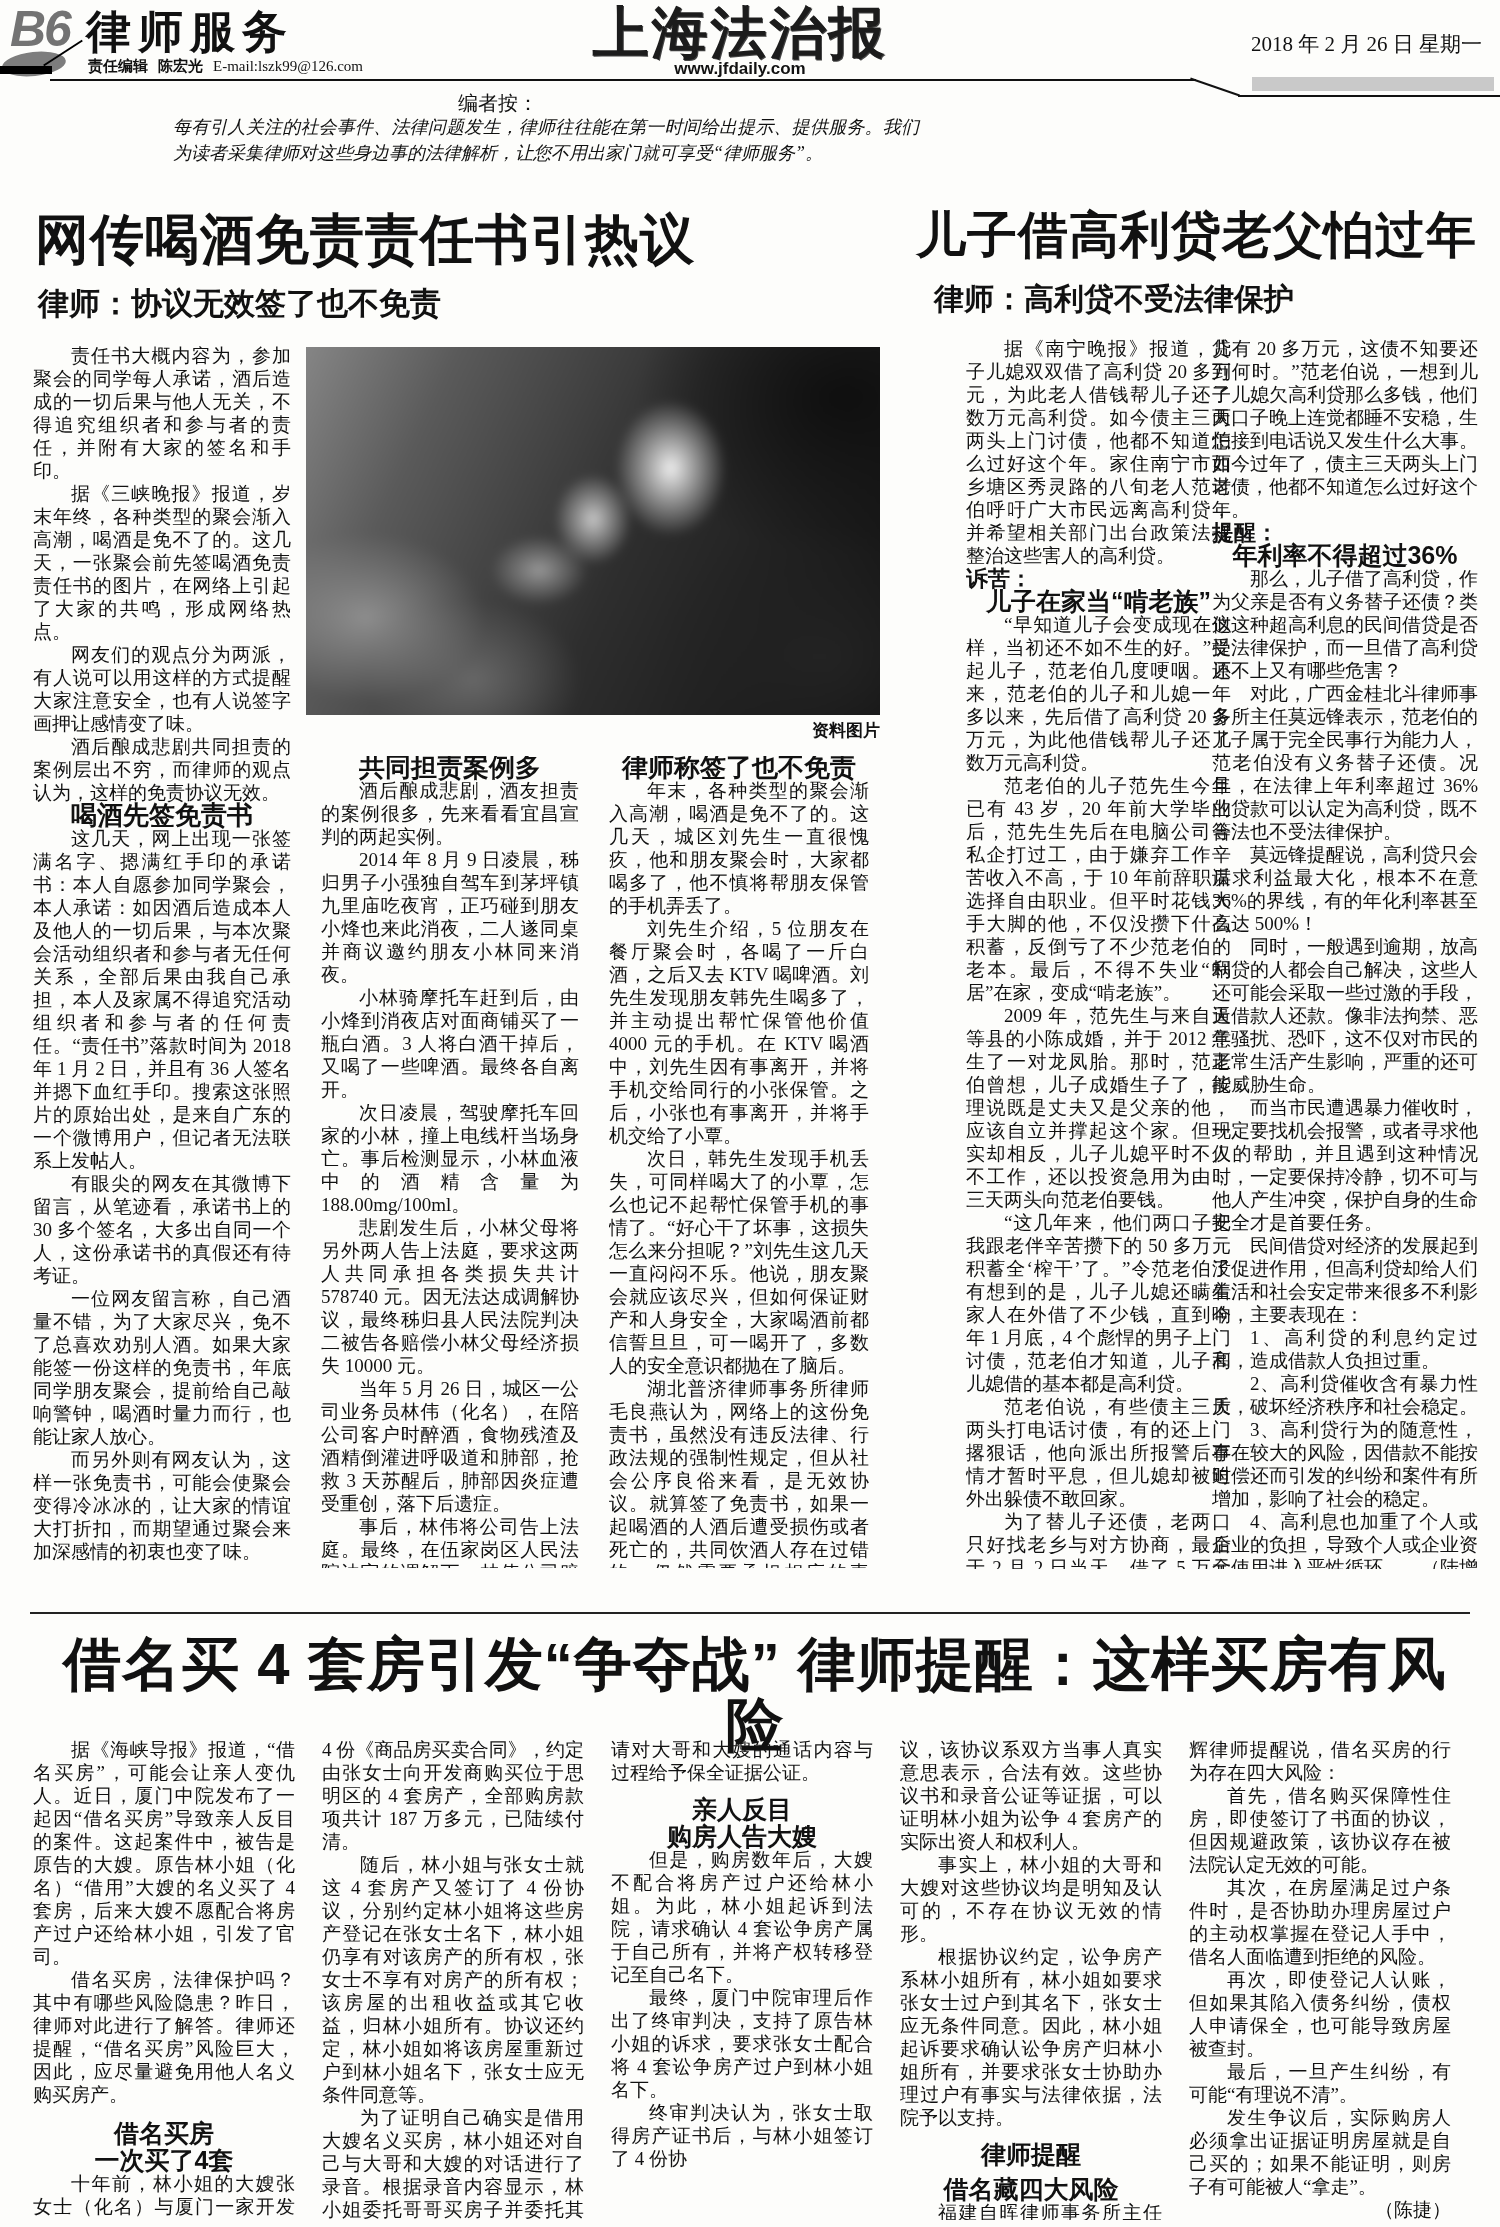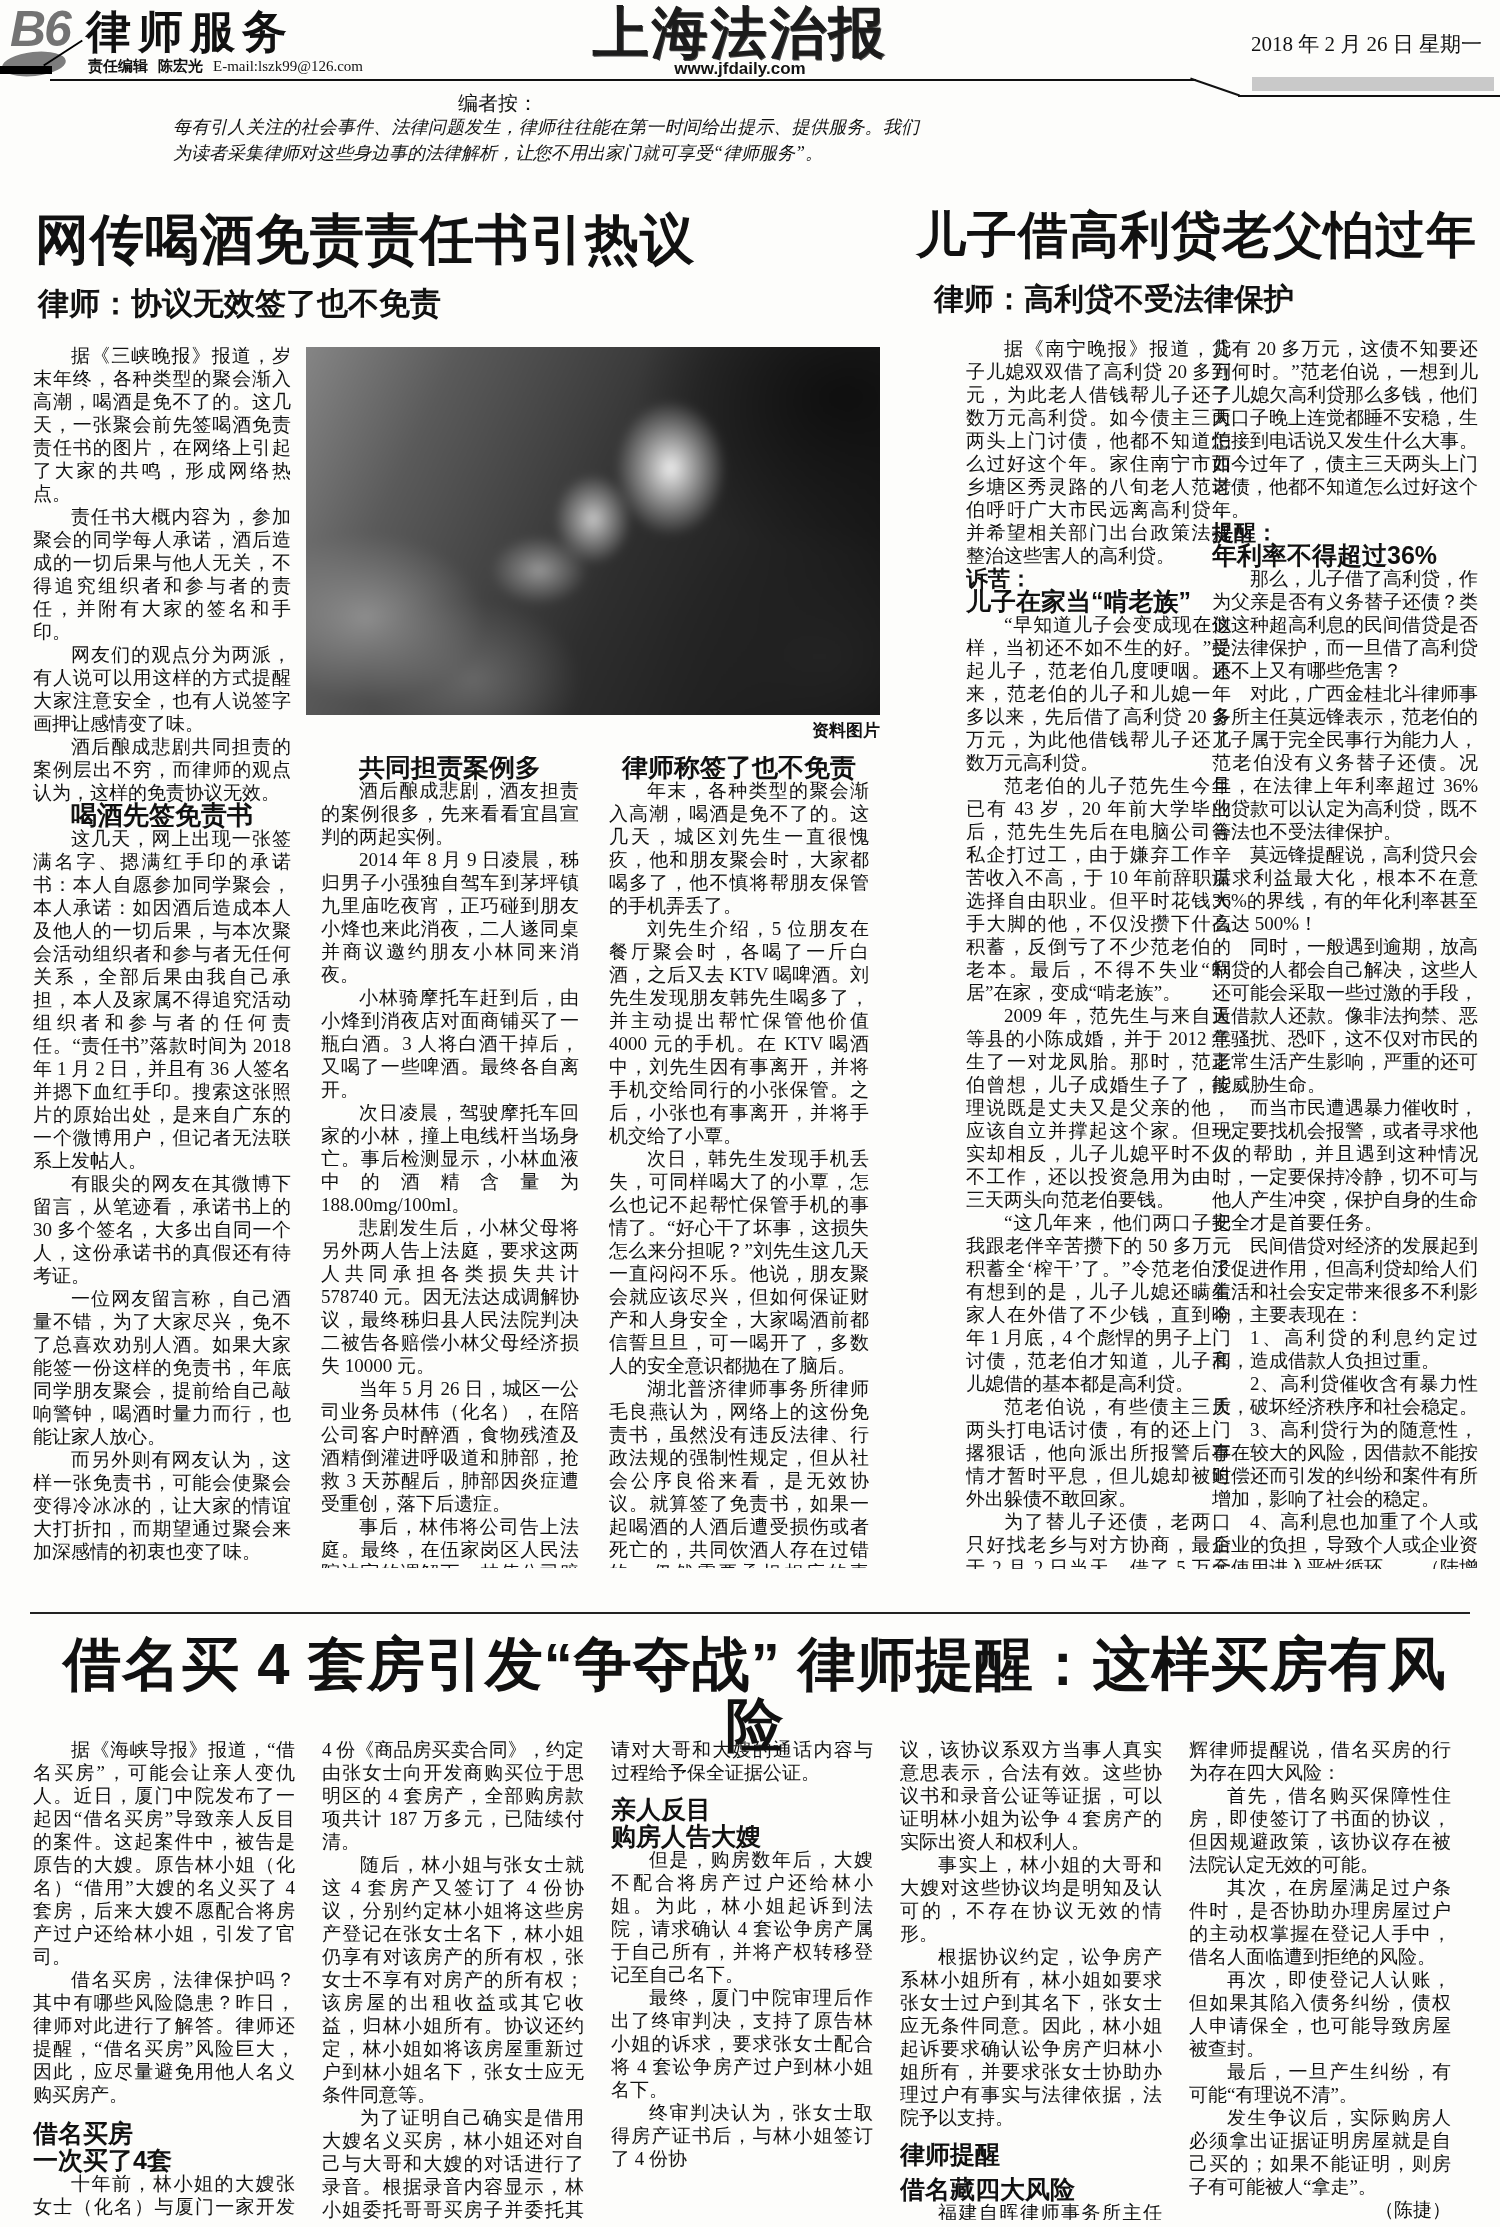--- a/index.html
+++ b/index.html
@@ -26,21 +26,21 @@
   #note-label{left:458px;top:90px;font-size:20px;font-weight:400;}
   #note-text{left:173px;top:114px;width:746px;font-size:18px;line-height:26px;font-style:italic;text-align:justify;}
   
   .headline{font-weight:900;letter-spacing:1px;line-height:1.05;}
   .subhead{font-weight:700;}
   .col{font-size:19px;line-height:23px;text-align:justify;}
   .col p{margin:0;text-indent:2em;}
   .col p.cont{text-indent:0;}
   .sec-head{text-align:center;font-weight:900;font-size:26px;font-family:"Liberation Sans",sans-serif;margin:16px 0 12px;text-indent:0 !important;}
   .label-head{font-weight:900;font-size:22px;font-family:"Liberation Sans",sans-serif;margin:12px 0 2px;text-indent:0 !important;}
-  .label-sub{font-weight:900;font-size:25px;font-family:"Liberation Sans",sans-serif;margin:2px 0 10px;text-indent:0 !important;}
+  .label-sub{text-align:center;font-weight:900;font-size:25px;font-family:"Liberation Sans",sans-serif;margin:2px 0 10px;text-indent:0 !important;}
   .byline{text-align:right;text-indent:0 !important;}
   
   #a1-headline{left:35px;top:211px;width:745px;font-size:54px;}
   #a1-subhead{left:38px;top:283px;font-size:31px;}
   #a1-col1{left:33px;top:344px;width:258px;height:1225px;overflow:hidden;}
   #a1-photo{left:306px;top:347px;width:574px;height:368px;background:#151515;overflow:hidden;}
   #a1-photo .ph{position:absolute;inset:-12px;filter:blur(4px);
      background:
        radial-gradient(90px 110px at 63% 34%, rgba(250,250,250,.95), rgba(250,250,250,0) 62%),
        radial-gradient(60px 70px at 50% 47%, rgba(225,225,225,.85), rgba(225,225,225,0) 65%),
@@ -93,22 +93,22 @@
 
   <div class="abs headline sans" id="a1-headline">网传喝酒免责责任书引热议</div>
   <div class="abs subhead sans" id="a1-subhead">律师：协议无效签了也不免责</div>
 
   <div class="abs" id="a1-photo">
       <div class="ph"></div>
     </div>
   <div class="abs" id="a1-caption">资料图片</div>
 
   <div class="abs col" id="a1-col1">
+    <p>责任书大概内容为，参加聚会的同学每人承诺，酒后造成的一切后果与他人无关，不得追究组织者和参与者的责任，并附有大家的签名和手印。</p>
     <p>据《三峡晚报》报道，岁末年终，各种类型的聚会渐入高潮，喝酒是免不了的。这几天，一张聚会前先签喝酒免责责任书的图片，在网络上引起了大家的共鸣，形成网络热点。</p>
-    <p>责任书大概内容为，参加聚会的同学每人承诺，酒后造成的一切后果与他人无关，不得追究组织者和参与者的责任，并附有大家的签名和手印。</p>
     <p>网友们的观点分为两派，有人说可以用这样的方式提醒大家注意安全，也有人说签字画押让感情变了味。</p>
     <p>酒后酿成悲剧共同担责的案例层出不穷，而律师的观点认为，这样的免责协议无效。</p>
     <p class="sec-head">喝酒先签免责书</p>
     <p>这几天，网上出现一张签满名字、摁满红手印的承诺书：本人自愿参加同学聚会，本人承诺：如因酒后造成本人及他人的一切后果，与本次聚会活动组织者和参与者无任何关系，全部后果由我自己承担，本人及家属不得追究活动组织者和参与者的任何责任。“责任书”落款时间为 2018 年 1 月 2 日，并且有 36 人签名并摁下血红手印。搜索这张照片的原始出处，是来自广东的一个微博用户，但记者无法联系上发帖人。</p>
     <p>有眼尖的网友在其微博下留言，从笔迹看，承诺书上的 30 多个签名，大多出自同一个人，这份承诺书的真假还有待考证。</p>
     <p>一位网友留言称，自己酒量不错，为了大家尽兴，免不了总喜欢劝别人酒。如果大家能签一份这样的免责书，年底同学朋友聚会，提前给自己敲响警钟，喝酒时量力而行，也能让家人放心。</p>
     <p>而另外则有网友认为，这样一张免责书，可能会使聚会变得冷冰冰的，让大家的情谊大打折扣，而期望通过聚会来加深感情的初衷也变了味。</p>
 
   </div>
 

